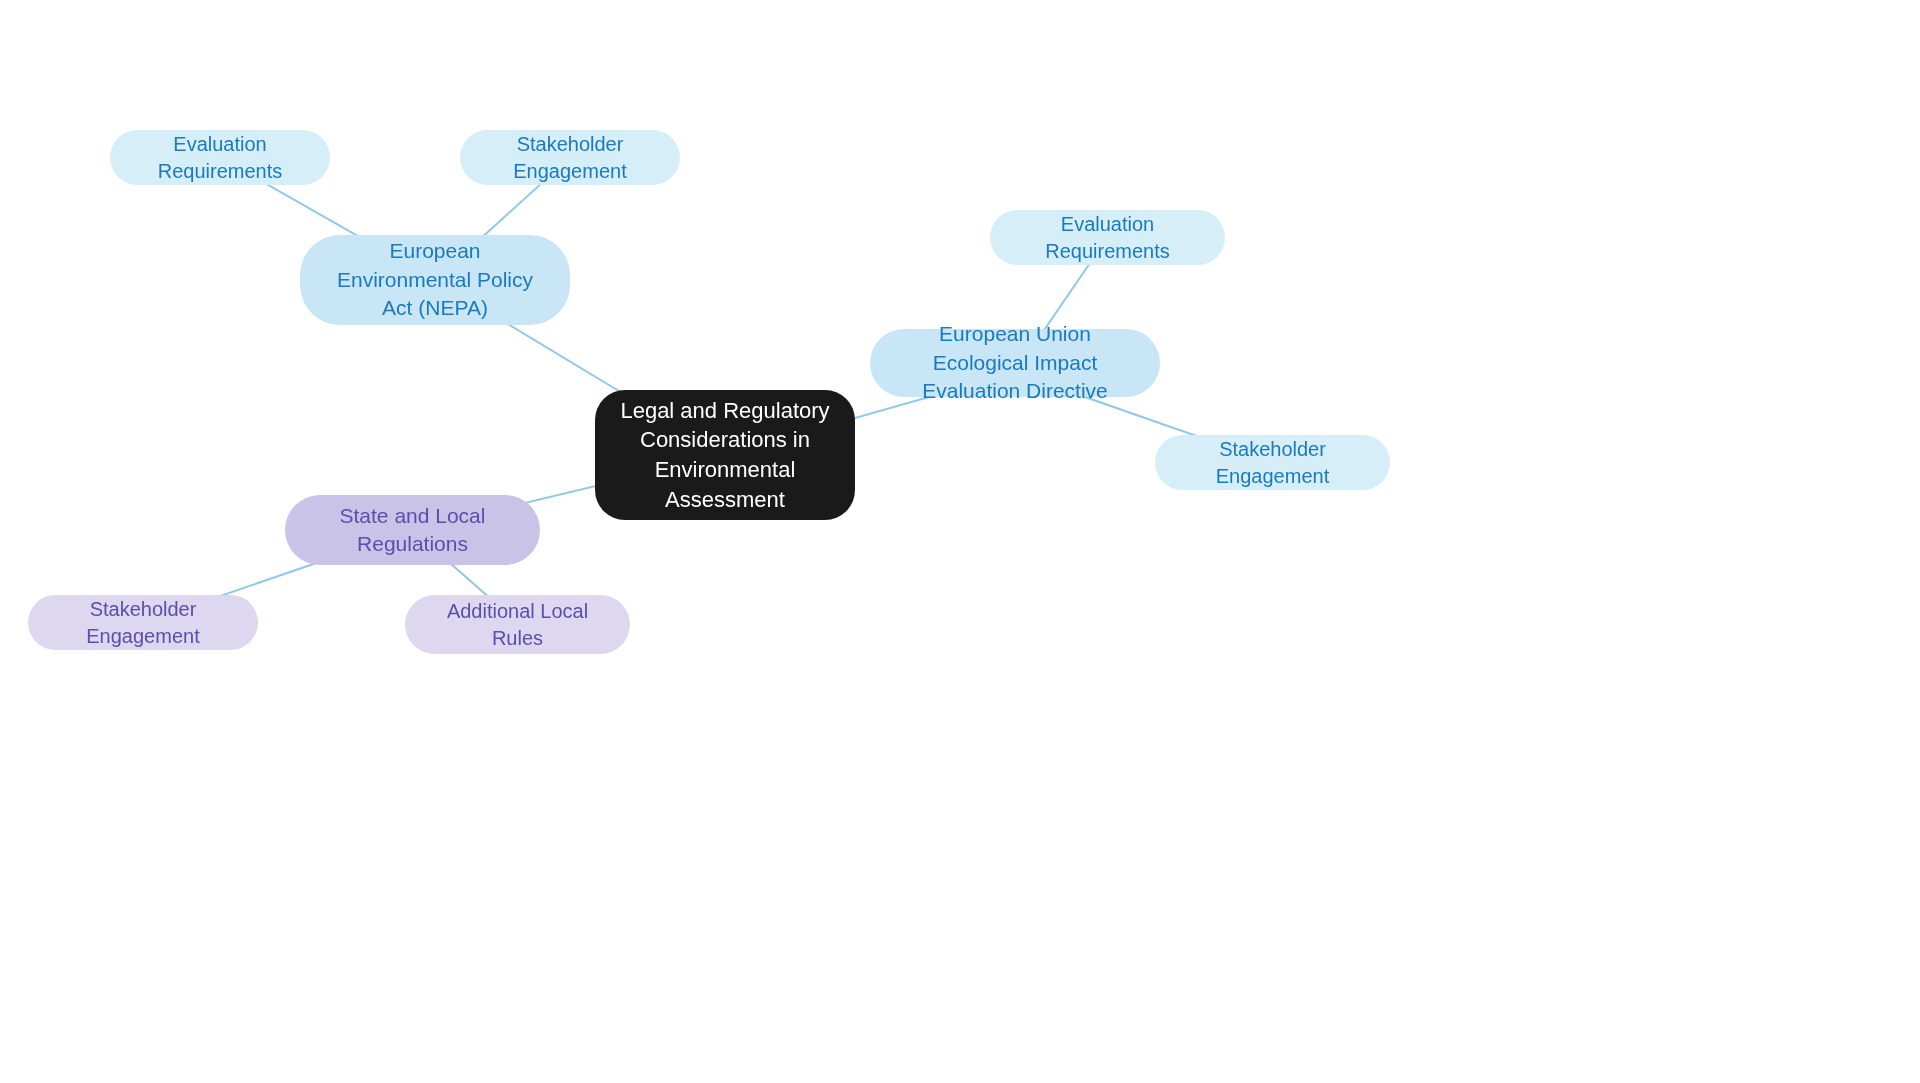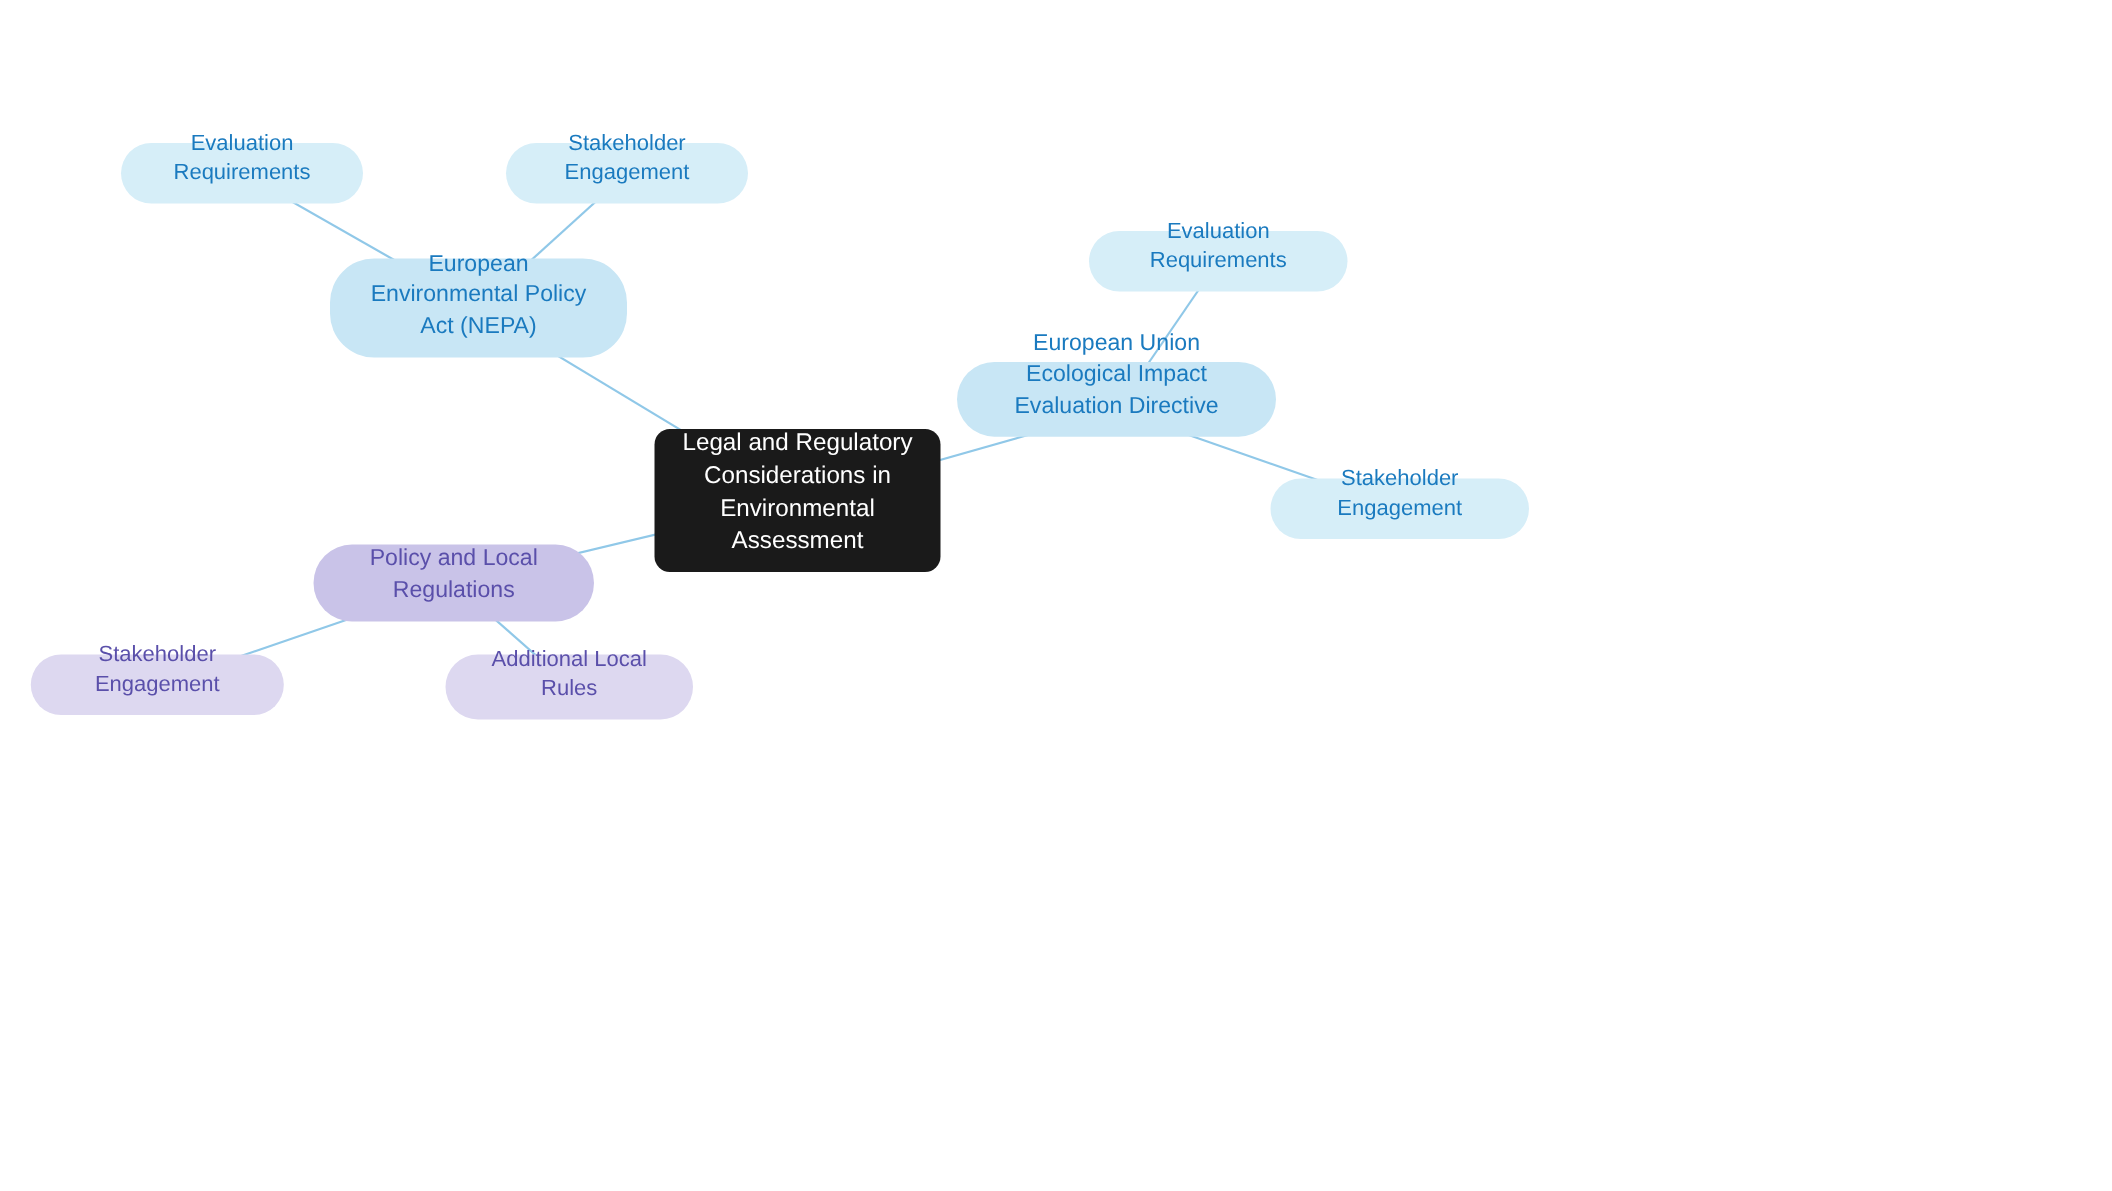--- a/index.html
+++ b/index.html
@@ -18,36 +18,36 @@
       width: 1920px;
       height: 1083px;
       pointer-events: none;
       z-index: 0;
     }
 
     .node {
       position: absolute;
       border-radius: 40px;
       display: flex;
-      align-items: flex-end;
+      align-items: center;
       justify-content: center;
       text-align: center;
       z-index: 1;
       padding: 14px 22px;
       line-height: 1.35;
     }
 
     .node-center {
       background: #1a1a1a;
       color: #ffffff;
       font-size: 22px;
       font-weight: 500;
       width: 260px;
       height: 130px;
-      border-radius: 14px;
+      border-radius: 30px;
     }
 
     .node-blue {
       background: #d6eef8;
       color: #1a7abf;
       font-size: 20px;
       font-weight: 400;
       border: none;
     }
 
@@ -113,21 +113,21 @@
 
 <div class="node node-blue" style="left:990px; top:210px; width:235px; height:55px;">
   <span>Evaluation Requirements</span>
 </div>
 
 <div class="node node-blue" style="left:1155px; top:435px; width:235px; height:55px;">
   <span>Stakeholder Engagement</span>
 </div>
 
 <div class="node node-purple-mid" style="left:285px; top:495px; width:255px; height:70px;">
-  <span>Policy and Local Regulations</span>
+  <span>State and Local Regulations</span>
 </div>
 
 <div class="node node-purple" style="left:28px; top:595px; width:230px; height:55px;">
   <span>Stakeholder Engagement</span>
 </div>
 
 <div class="node node-purple" style="left:405px; top:595px; width:225px; height:59px;">
   <span>Additional Local Rules</span>
 </div>
 

